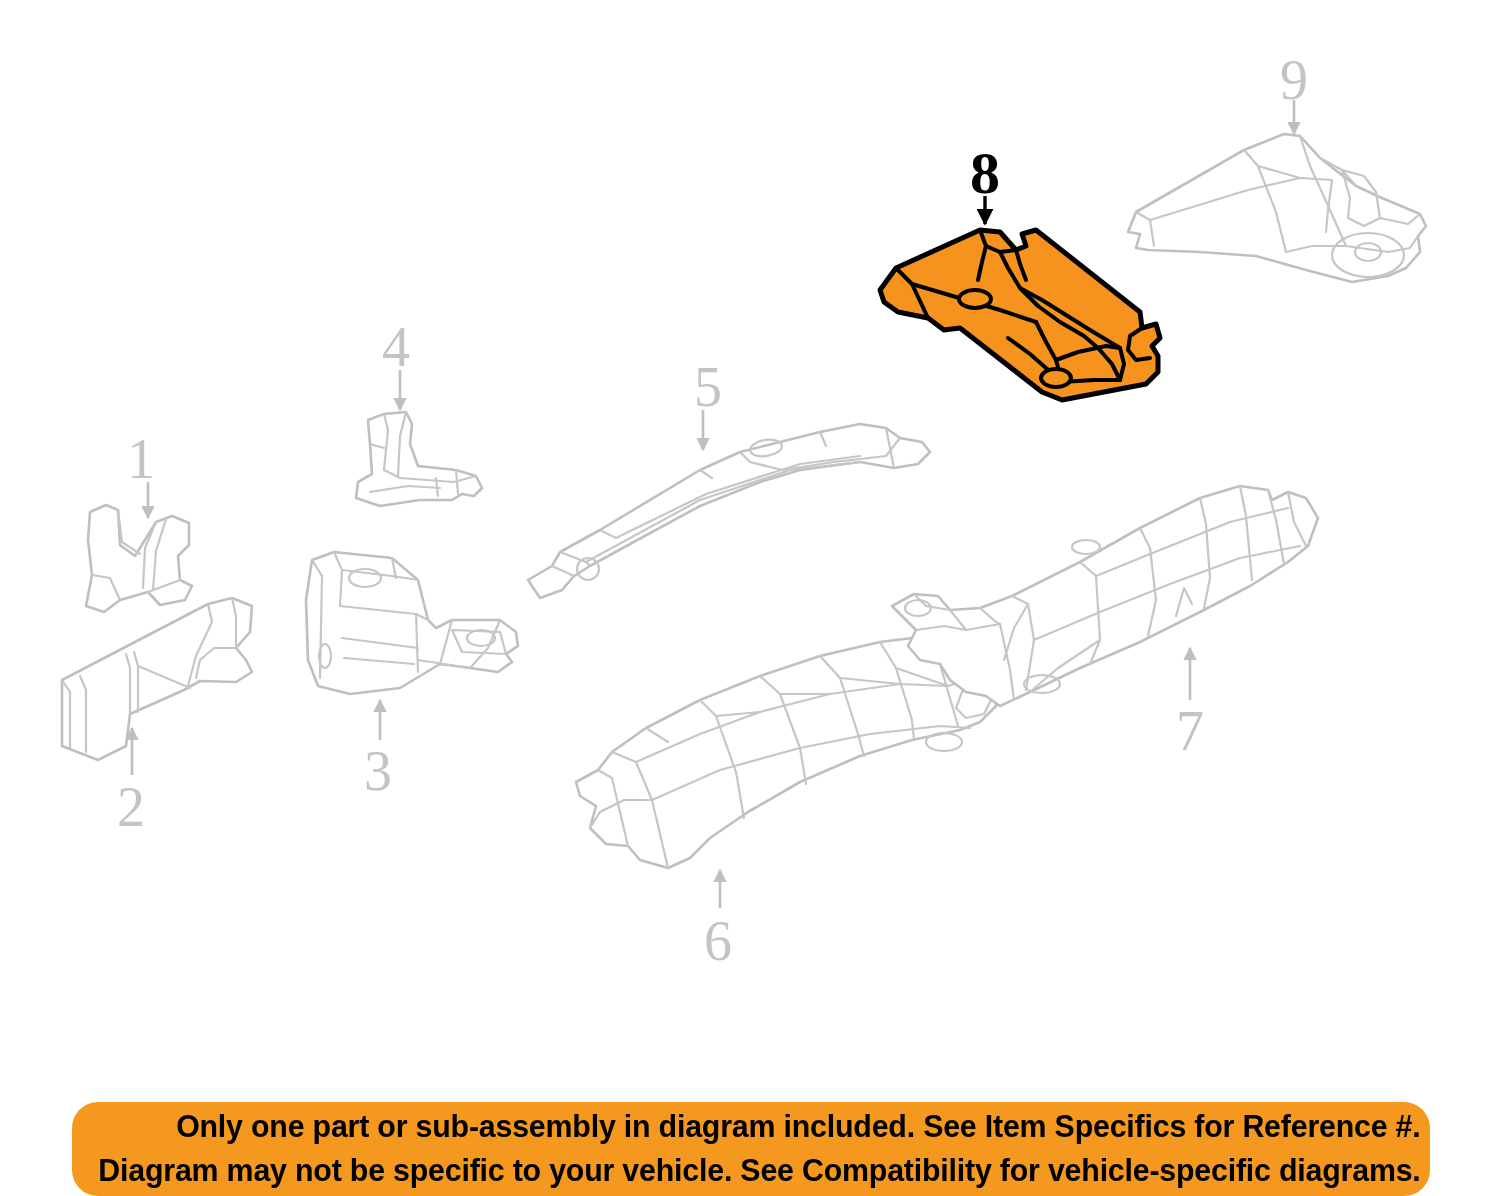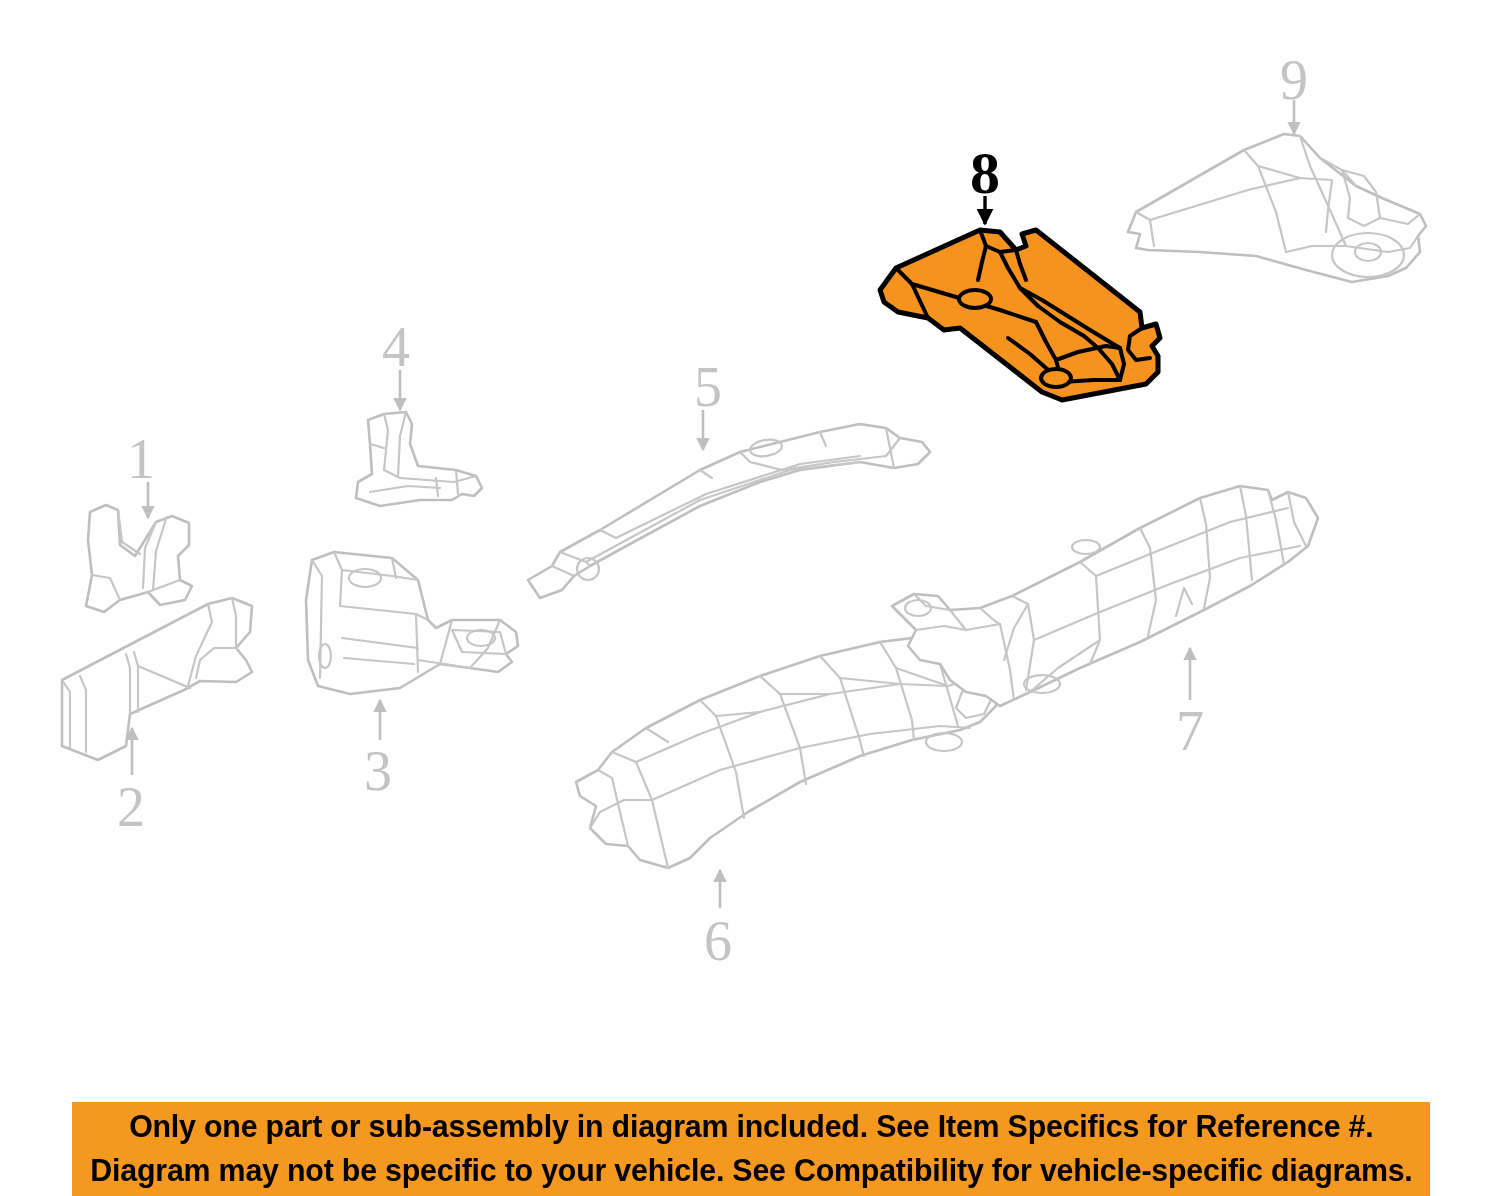--- a/index.html
+++ b/index.html
@@ -37,23 +37,24 @@
   #disclaimer-banner {
     position: absolute;
     left: 72px;
     top: 1102px;
     width: 1358px;
     height: 94px;
     background: #F5981F;
     box-sizing: border-box;
     display: flex;
     flex-direction: column;
-    align-items: center;
+    align-items: flex-end;
     justify-content: center;
     padding: 2px 6px 4px 6px;
+    border-radius: 26px;
   }
   #disclaimer-banner .line {
     color: #000000;
     font-family: "Liberation Sans", sans-serif;
     font-weight: 700;
     font-size: 30.5px;
     line-height: 44px;
     letter-spacing: -0.2px;
     white-space: nowrap;
     text-align: center;

